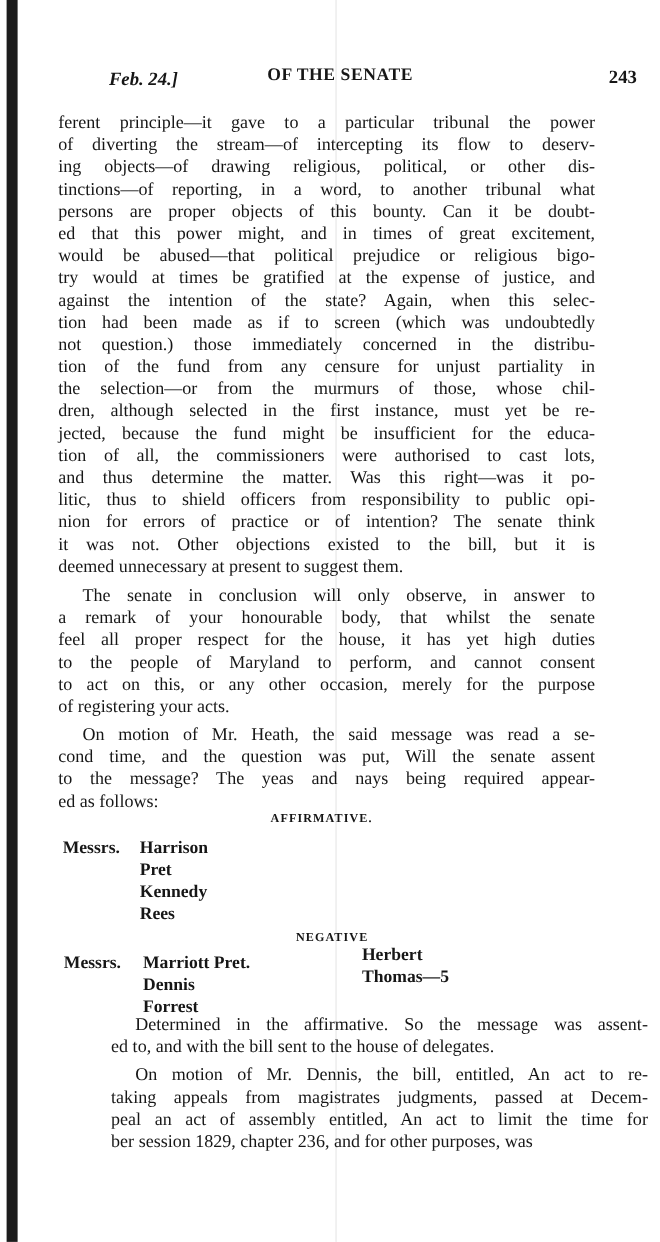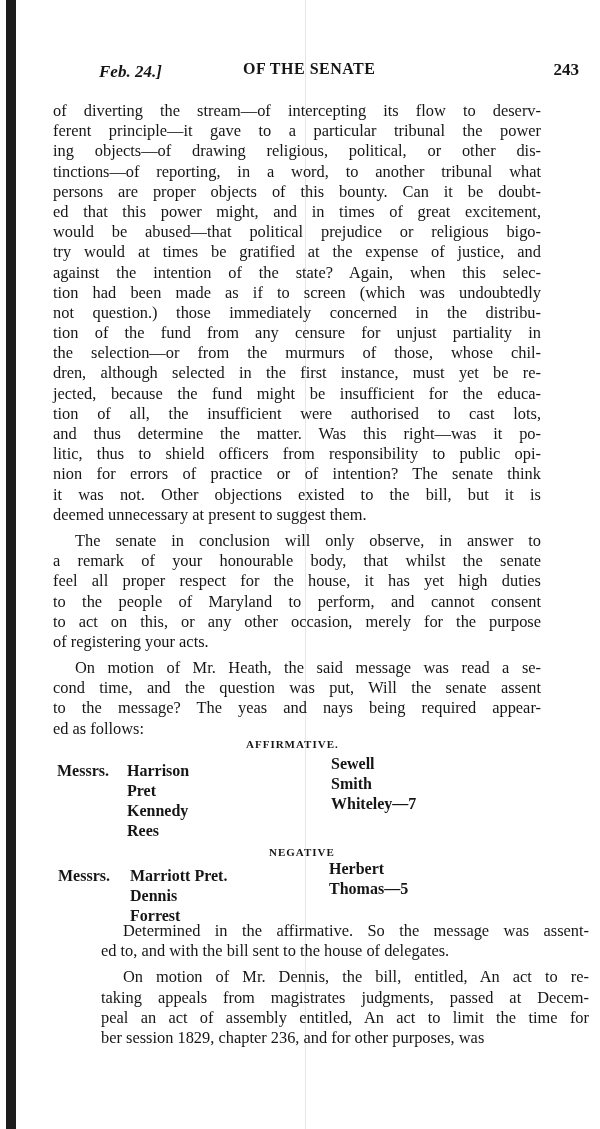--- a/index.html
+++ b/index.html
@@ -29,36 +29,36 @@
 <div class="gutter-line"></div>
 
 <div class="header">
   <span class="hdr-left">Feb. 24.]</span>
   <span class="hdr-center">OF THE SENATE</span>
   <span class="hdr-right">243</span>
 </div>
 
 <div class="body">
   <div id="p1">
+      <div class="line">ferent principle—it gave to a particular tribunal the power</div>
       <div class="line">of diverting the stream—of intercepting its flow to deserv-</div>
-      <div class="line">ferent principle—it gave to a particular tribunal the power</div>
       <div class="line">ing objects—of drawing religious, political, or other dis-</div>
       <div class="line">tinctions—of reporting, in a word, to another tribunal what</div>
       <div class="line">persons are proper objects of this bounty.  Can it be doubt-</div>
       <div class="line">ed that this power might, and in times of great excitement,</div>
       <div class="line">would be abused—that political prejudice or religious bigo-</div>
       <div class="line">try would at times be gratified at the expense of justice, and</div>
       <div class="line">against the intention of the state?  Again, when this selec-</div>
       <div class="line">tion had been made as if to screen (which was undoubtedly</div>
       <div class="line">not question.) those immediately concerned in the distribu-</div>
       <div class="line">tion of the fund from any censure for unjust partiality in</div>
       <div class="line">the selection—or from the murmurs of those, whose chil-</div>
       <div class="line">dren, although selected in the first instance, must yet be re-</div>
       <div class="line">jected, because the fund might be insufficient for the educa-</div>
-      <div class="line">tion of all, the insufficient were authorised to cast lots,</div>
+      <div class="line">tion of all, the commissioners were authorised to cast lots,</div>
       <div class="line">and thus determine the matter.  Was this right—was it po-</div>
       <div class="line">litic, thus to shield officers from responsibility to public opi-</div>
       <div class="line">nion for errors of practice or of intention? The senate think</div>
       <div class="line">it was not.  Other objections existed to the bill, but it is</div>
       <div class="line last">deemed unnecessary at present to suggest them.</div>
     </div>
   <div class="gap"></div>
   <div id="p2">
       <div class="line indent">The senate in conclusion will only observe, in answer to</div>
       <div class="line">a remark of your honourable body, that whilst the senate</div>
@@ -78,25 +78,20 @@
 
 <div class="vote-heading" style="left:246px; top:738px;">AFFIRMATIVE.</div>
 <div class="vote-block" style="left:57px; top:761px; width:480px; height:82px;">
   <div class="vote-col" style="left:0;">Messrs.</div>
   <div class="vote-col" style="left:70px;" id="aff-left">
       <div class="name">Harrison</div>
       <div class="name">Pret</div>
       <div class="name">Kennedy</div>
       <div class="name">Rees</div>
     </div>
-  <div class="vote-col" style="left:274px; top:-7px;" id="aff-right">
-      <div class="name">Sewell</div>
-      <div class="name">Smith</div>
-      <div class="name">Whiteley—7</div>
-    </div>
 </div>
 
 <div class="vote-heading" style="left:269px; top:846px;">NEGATIVE</div>
 <div class="vote-block" style="left:58px; top:866px; width:480px; height:62px;">
   <div class="vote-col" style="left:0;">Messrs.</div>
   <div class="vote-col" style="left:72px;" id="neg-left">
       <div class="name">Marriott Pret.</div>
       <div class="name">Dennis</div>
       <div class="name">Forrest</div>
     </div>

